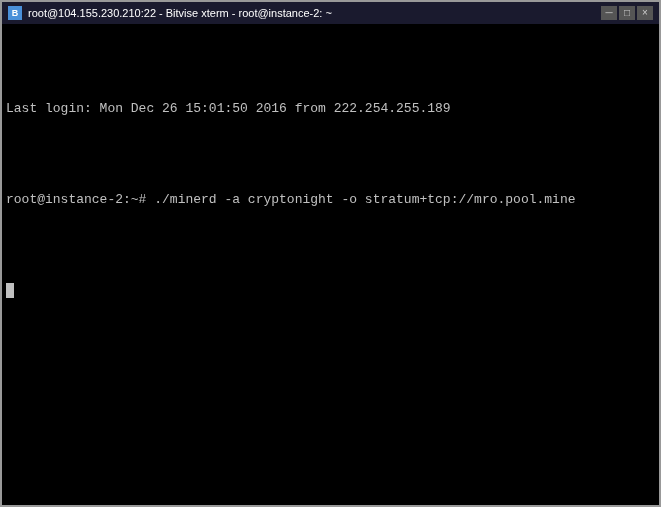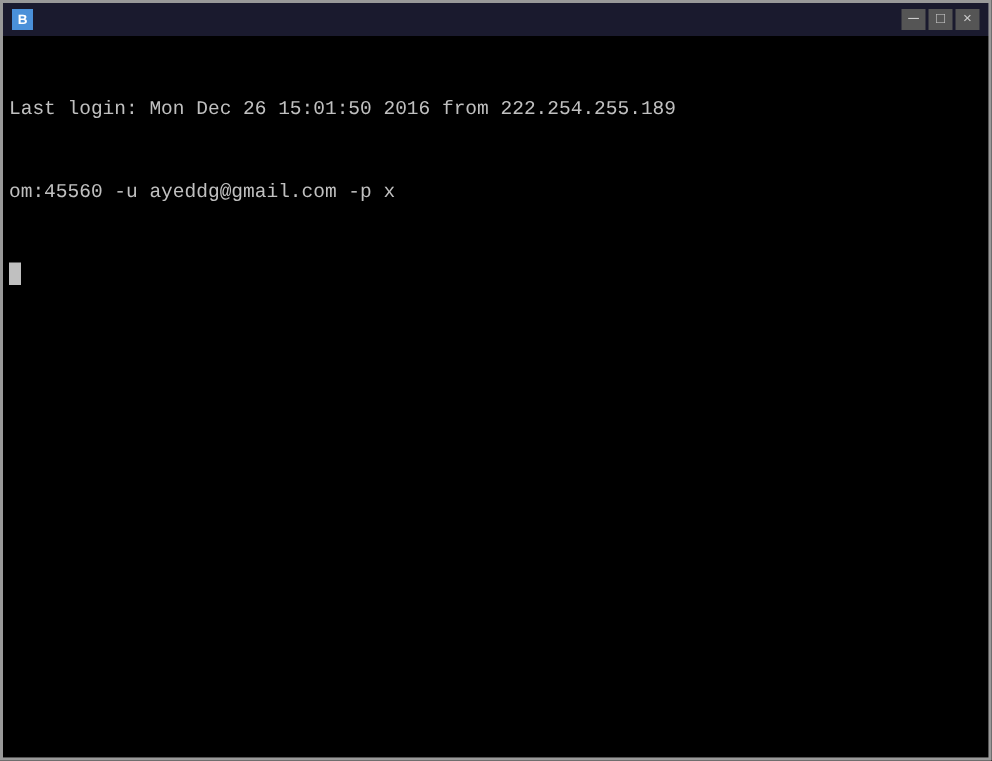--- a/index.html
+++ b/index.html
@@ -85,20 +85,21 @@
       padding: 4px 4px;
       font-family: 'Courier New', Courier, monospace;
       font-size: 13px;
       line-height: 1.4;
       overflow: hidden;
       white-space: pre;
     }
 
     .terminal-line {
       display: block;
+      margin-top: 36px;
     }
 
     .cursor {
       display: inline-block;
       width: 8px;
       height: 15px;
       background: #c0c0c0;
       vertical-align: text-bottom;
       animation: blink 1s step-end infinite;
     }
@@ -109,25 +110,26 @@
   </style>
 </head>
 <body>
 
 <div class="window">
   <div class="title-bar">
     <div class="title-bar-left">
       <div class="title-bar-icon">
         <span>B</span>
       </div>
+      <span class="title-bar-text">root@104.155.230.210:22 - Bitvise xterm - root@instance-2: ~</span>
     </div>
     <div class="title-bar-controls">
       <button class="title-bar-btn">─</button>
       <button class="title-bar-btn">□</button>
       <button class="title-bar-btn">×</button>
     </div>
   </div>
   <div class="terminal">
     <span class="terminal-line">Last login: Mon Dec 26 15:01:50 2016 from 222.254.255.189</span>
-    <span class="terminal-line">om:45560 -u ayeddg@gmail.com -p x</span>
+    <span class="terminal-line">root@instance-2:~# ./minerd -a cryptonight -o stratum+tcp://mro.pool.mine</span>
     <span class="terminal-line"><span class="cursor"></span></span>
   </div>
 </div>
 
 </body></html>

